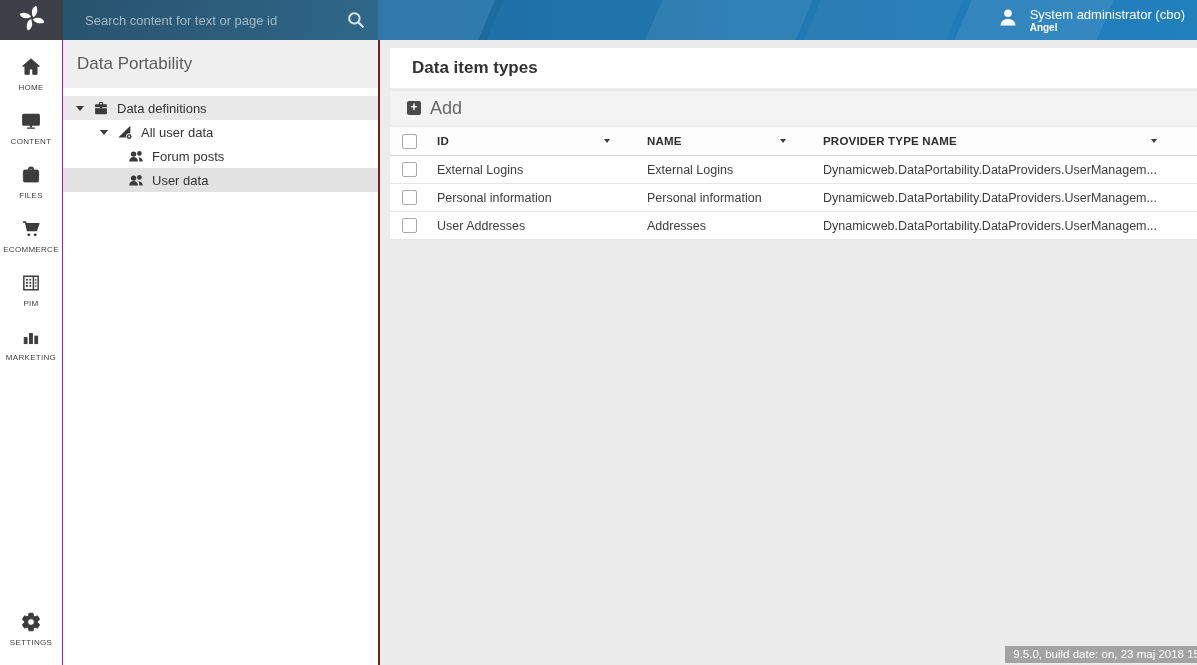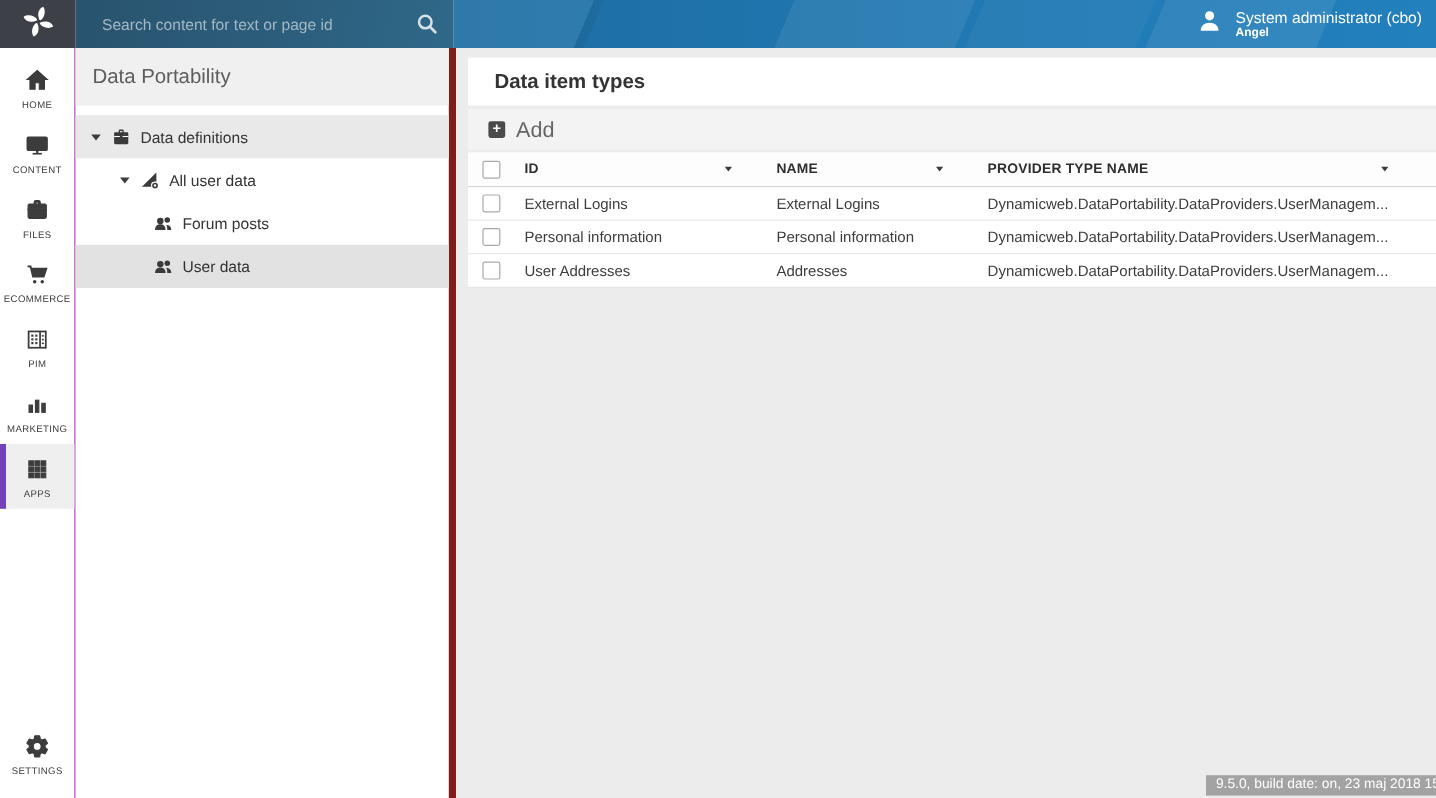--- a/index.html
+++ b/index.html
@@ -33,24 +33,24 @@
   .rail-item { height:54px; position:relative; display:flex; flex-direction:column;
                align-items:center; justify-content:center; gap:4px; cursor:pointer; }
   .rail-item .ri { width:24px; height:24px; display:flex; align-items:center; justify-content:center; }
   .rail-item .rl { font-size:8px; color:#3d3d3d; letter-spacing:.3px; }
   .rail-item.sel { background:#efefef; }
   .rail-item.sel::before { content:""; position:absolute; left:0; top:0; bottom:0; width:5px; background:#7142b8; }
   .rail-item.settings { margin-top:auto; margin-bottom:10px; }
   .ri svg { fill:#3c3c3c; stroke:#3c3c3c; }
 
   
-  .panel { width:317px; flex:0 0 317px; background:#fff; border-right:6px solid #7f1d1d; }
+  .panel { width:317px; flex:0 0 317px; background:#fff; border-right:2px solid #7f1d1d; }
   .panel-title { height:48px; line-height:48px; background:#f0f0f0; color:#5d5d5d; font-size:17px; padding-left:14px; }
   .tree { margin-top:8px; }
-  .trow { height:36px; display:flex; align-items:center; font-size:13px; color:#333; cursor:pointer; }
+  .trow { height:24px; display:flex; align-items:center; font-size:13px; color:#333; cursor:pointer; }
   .trow.shaded { background:#e9e9e9; }
   .trow.sel { background:#e2e2e2; }
   .lvl0 { padding-left:13px; } .lvl1 { padding-left:37px; } .lvl2 { padding-left:65px; }
   .caret { width:0; height:0; border-left:4px solid transparent; border-right:4px solid transparent;
            border-top:5px solid #3c3c3c; margin-right:9px; flex:0 0 auto; }
   .ticon { width:16px; height:16px; margin-right:8px; display:flex; align-items:center; justify-content:center; flex:0 0 auto; }
   .ticon svg { fill:#3a3a3a; }
 
   
   .main { flex:1; background:#ececec; padding:8px 14px 0 10px; position:relative; }
@@ -182,38 +182,20 @@
     <div class="rail-item">
       <span class="ri">
         <svg width="22" height="22" viewBox="0 0 24 24" stroke="none">
             <rect x="4.6" y="12.6" width="3.1" height="6.6"></rect>
             <rect x="10.4" y="8.2" width="3.1" height="11"></rect>
             <rect x="16.2" y="11" width="3.1" height="8.2"></rect>
           </svg>
       </span>
       <span class="rl">MARKETING</span>
     </div>
-    <div class="rail-item sel">
-      <span class="ri">
-        <svg width="20" height="20" viewBox="0 0 24 24" stroke="none">
-            <g>
-              <rect x="3.6" y="3.6" width="4.8" height="4.8"></rect>
-              <rect x="9.7" y="3.6" width="4.8" height="4.8"></rect>
-              <rect x="15.8" y="3.6" width="4.8" height="4.8"></rect>
-              <rect x="3.6" y="9.7" width="4.8" height="4.8"></rect>
-              <rect x="9.7" y="9.7" width="4.8" height="4.8"></rect>
-              <rect x="15.8" y="9.7" width="4.8" height="4.8"></rect>
-              <rect x="3.6" y="15.8" width="4.8" height="4.8"></rect>
-              <rect x="9.7" y="15.8" width="4.8" height="4.8"></rect>
-              <rect x="15.8" y="15.8" width="4.8" height="4.8"></rect>
-            </g>
-          </svg>
-      </span>
-      <span class="rl">APPS</span>
-    </div>
     <div class="rail-item settings">
       <span class="ri">
         <svg width="22" height="22" viewBox="0 0 24 24" stroke="none">
             <path d="M19.14,12.94c0.04-0.3,0.06-0.61,0.06-0.94c0-0.32-0.02-0.64-0.07-0.94l2.03-1.58c0.18-0.14,0.23-0.41,0.12-0.61 l-1.92-3.32c-0.12-0.22-0.37-0.29-0.59-0.22l-2.39,0.96c-0.5-0.38-1.03-0.7-1.62-0.94L14.4,2.81c-0.04-0.24-0.24-0.41-0.48-0.41 h-3.84c-0.24,0-0.43,0.17-0.47,0.41L9.25,5.35C8.66,5.59,8.12,5.92,7.63,6.29L5.24,5.33c-0.22-0.08-0.47,0-0.59,0.22L2.74,8.87 C2.62,9.08,2.66,9.34,2.86,9.48l2.03,1.58C4.84,11.36,4.8,11.69,4.8,12s0.02,0.64,0.07,0.94l-2.03,1.58 c-0.18,0.14-0.23,0.41-0.12,0.61l1.92,3.32c0.12,0.22,0.37,0.29,0.59,0.22l2.39-0.96c0.5,0.38,1.03,0.7,1.62,0.94l0.36,2.54 c0.05,0.24,0.24,0.41,0.48,0.41h3.84c0.24,0,0.44-0.17,0.47-0.41l0.36-2.54c0.59-0.24,1.13-0.56,1.62-0.94l2.39,0.96 c0.22,0.08,0.47,0,0.59-0.22l1.92-3.32c0.12-0.22,0.07-0.47-0.12-0.61L19.14,12.94z M12,15.6c-1.98,0-3.6-1.62-3.6-3.6 s1.62-3.6,3.6-3.6s3.6,1.62,3.6,3.6S13.98,15.6,12,15.6z"></path>
           </svg>
       </span>
       <span class="rl">SETTINGS</span>
     </div>
   </nav>
 

